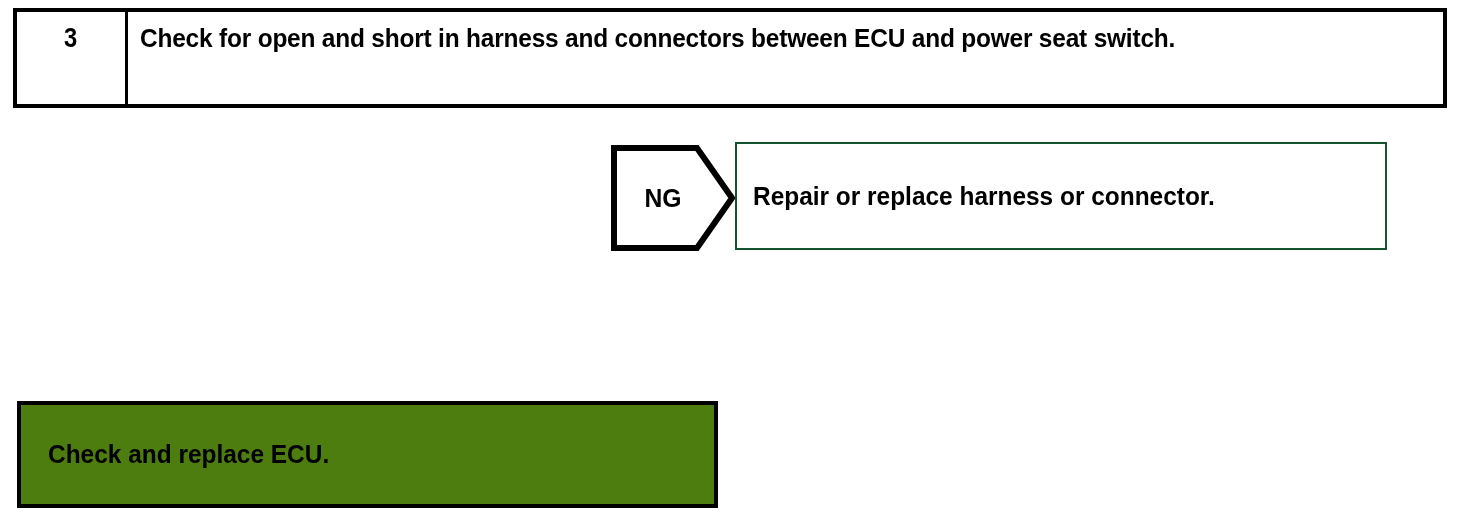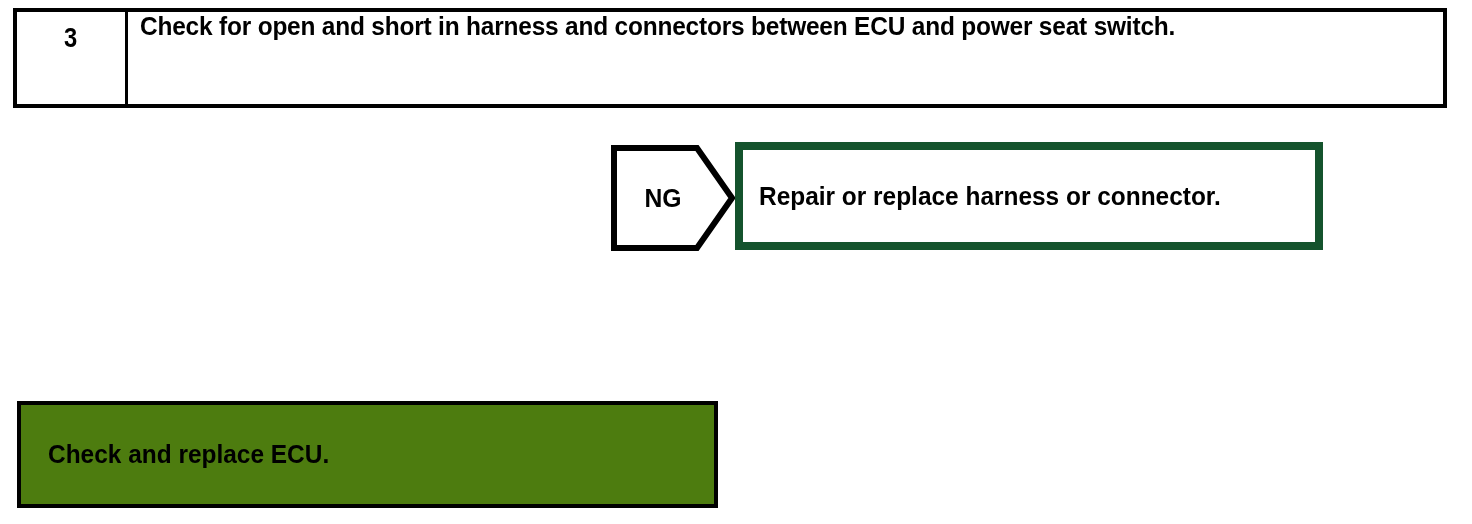--- a/index.html
+++ b/index.html
@@ -41,21 +41,21 @@
   .step-number {
     font-size: 27px;
     font-weight: bold;
     color: #000000;
     line-height: 1;
     font-stretch: condensed;
     transform: scaleX(0.88);
   }
   .step-text-cell {
     flex: 1;
-    padding: 0 0 0 12px;
+    padding: 12px 0 0 12px;
     box-sizing: border-box;
   }
   .step-text {
     font-size: 26px;
     font-weight: bold;
     color: #000000;
     line-height: 1.12;
     letter-spacing: -0.2px;
     transform: scaleX(0.94);
     transform-origin: left top;
@@ -88,23 +88,23 @@
     font-weight: bold;
     color: #000000;
     transform: scaleX(0.95);
   }
 
   
   .repair-box {
     position: absolute;
     left: 735px;
     top: 142px;
-    width: 588px;
+    width: 652px;
     height: 108px;
-    border: 8px solid #14532d;
+    border: 2px solid #14532d;
     box-sizing: border-box;
     background: #ffffff;
     display: flex;
     align-items: center;
     padding-left: 16px;
   }
   .repair-text {
     font-size: 26px;
     font-weight: bold;
     color: #000000;

